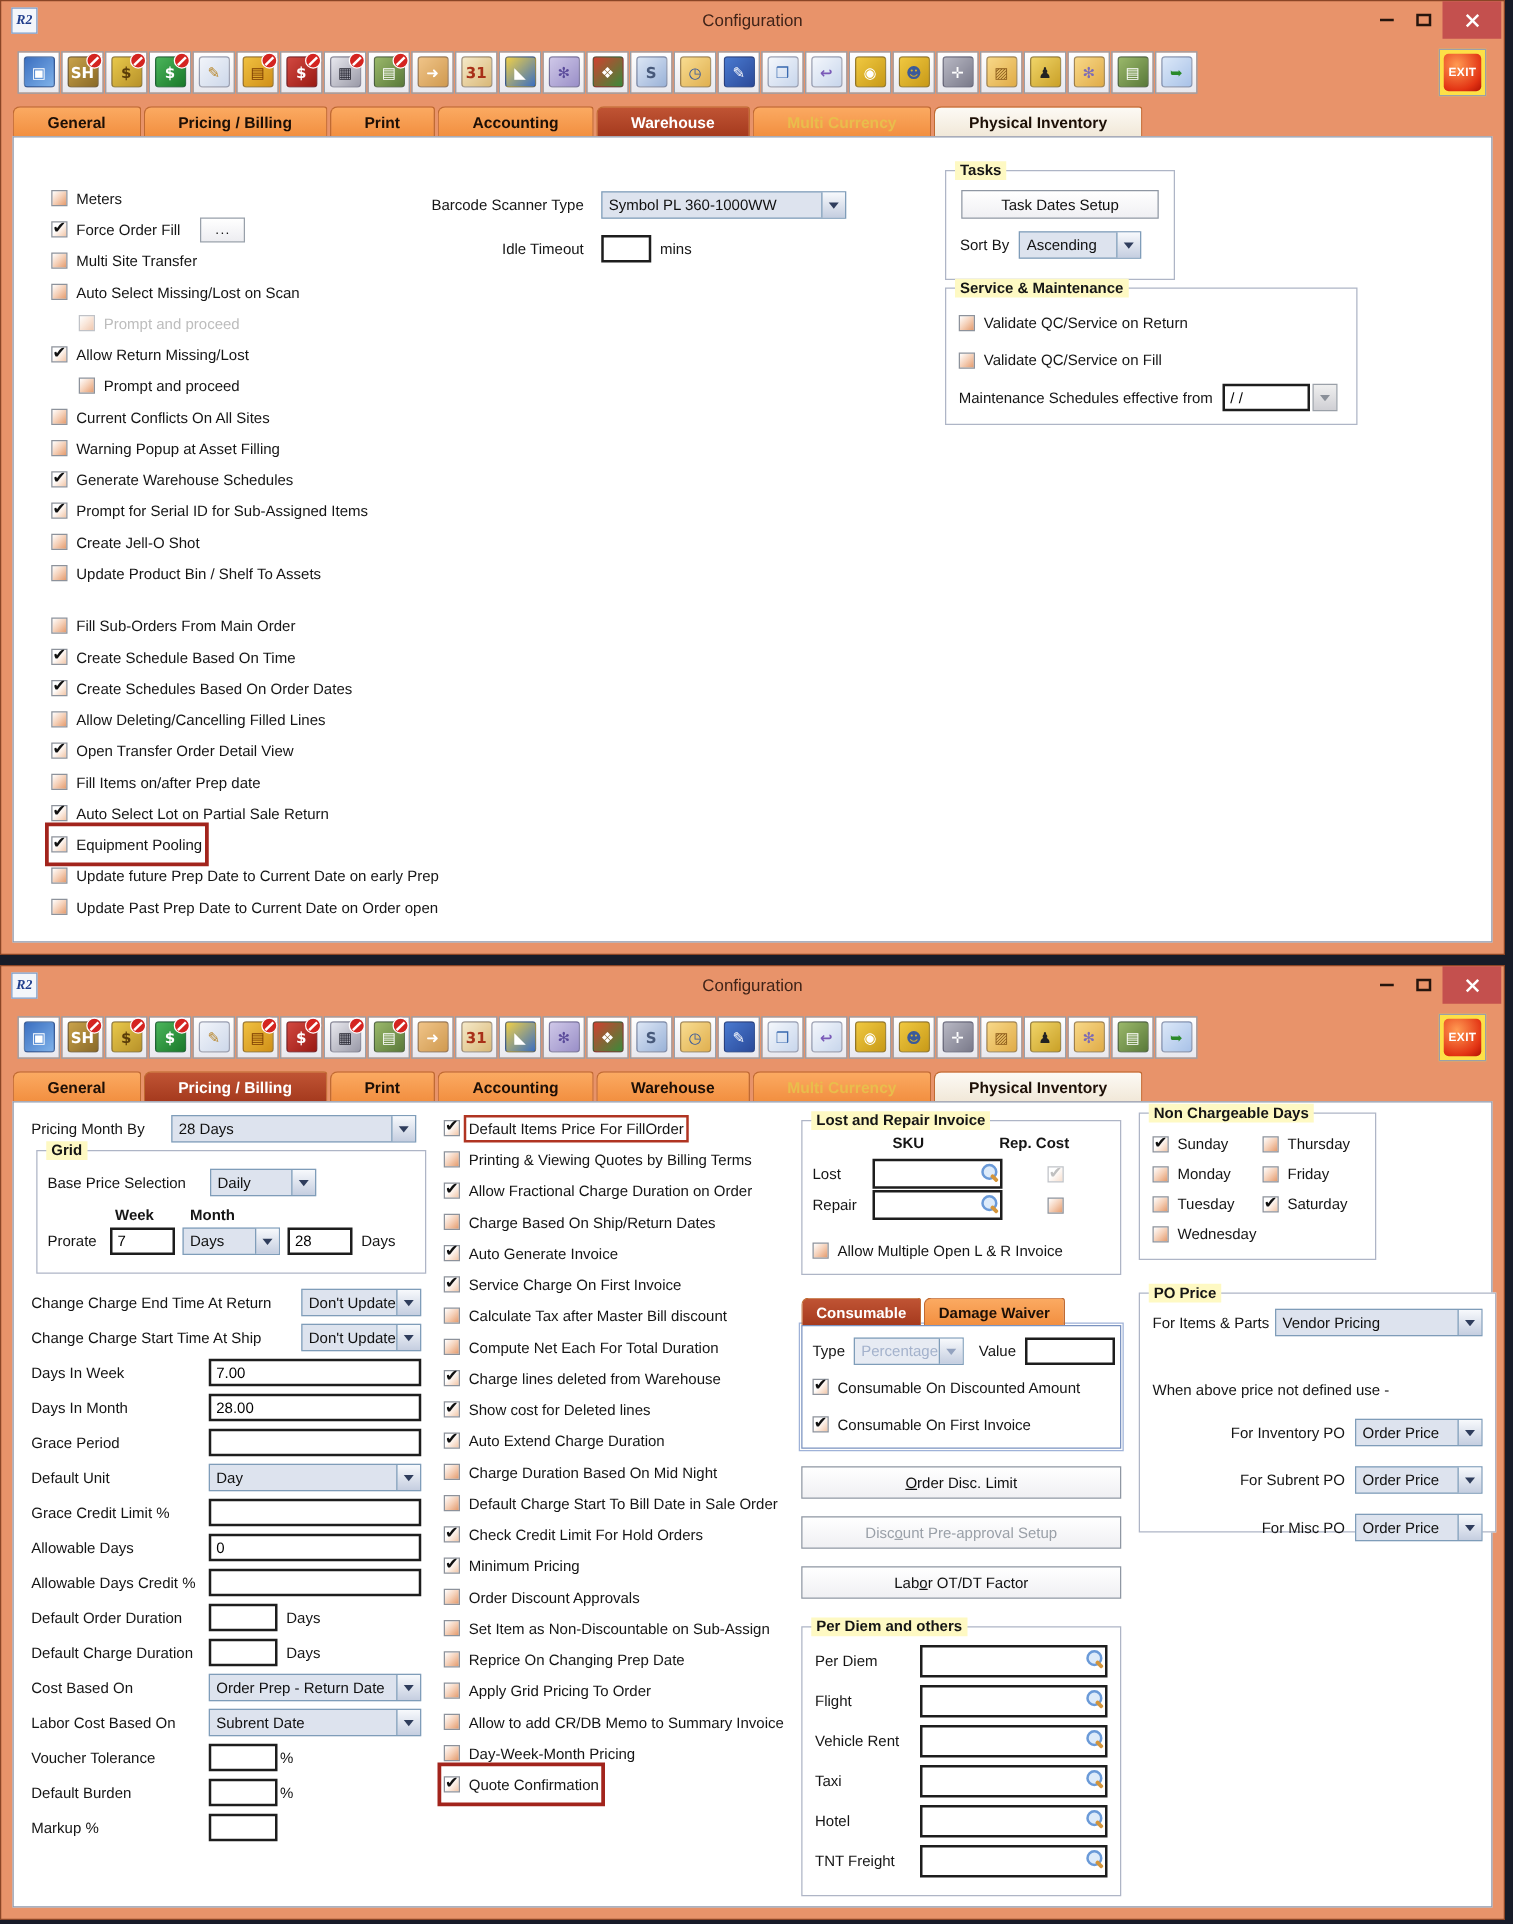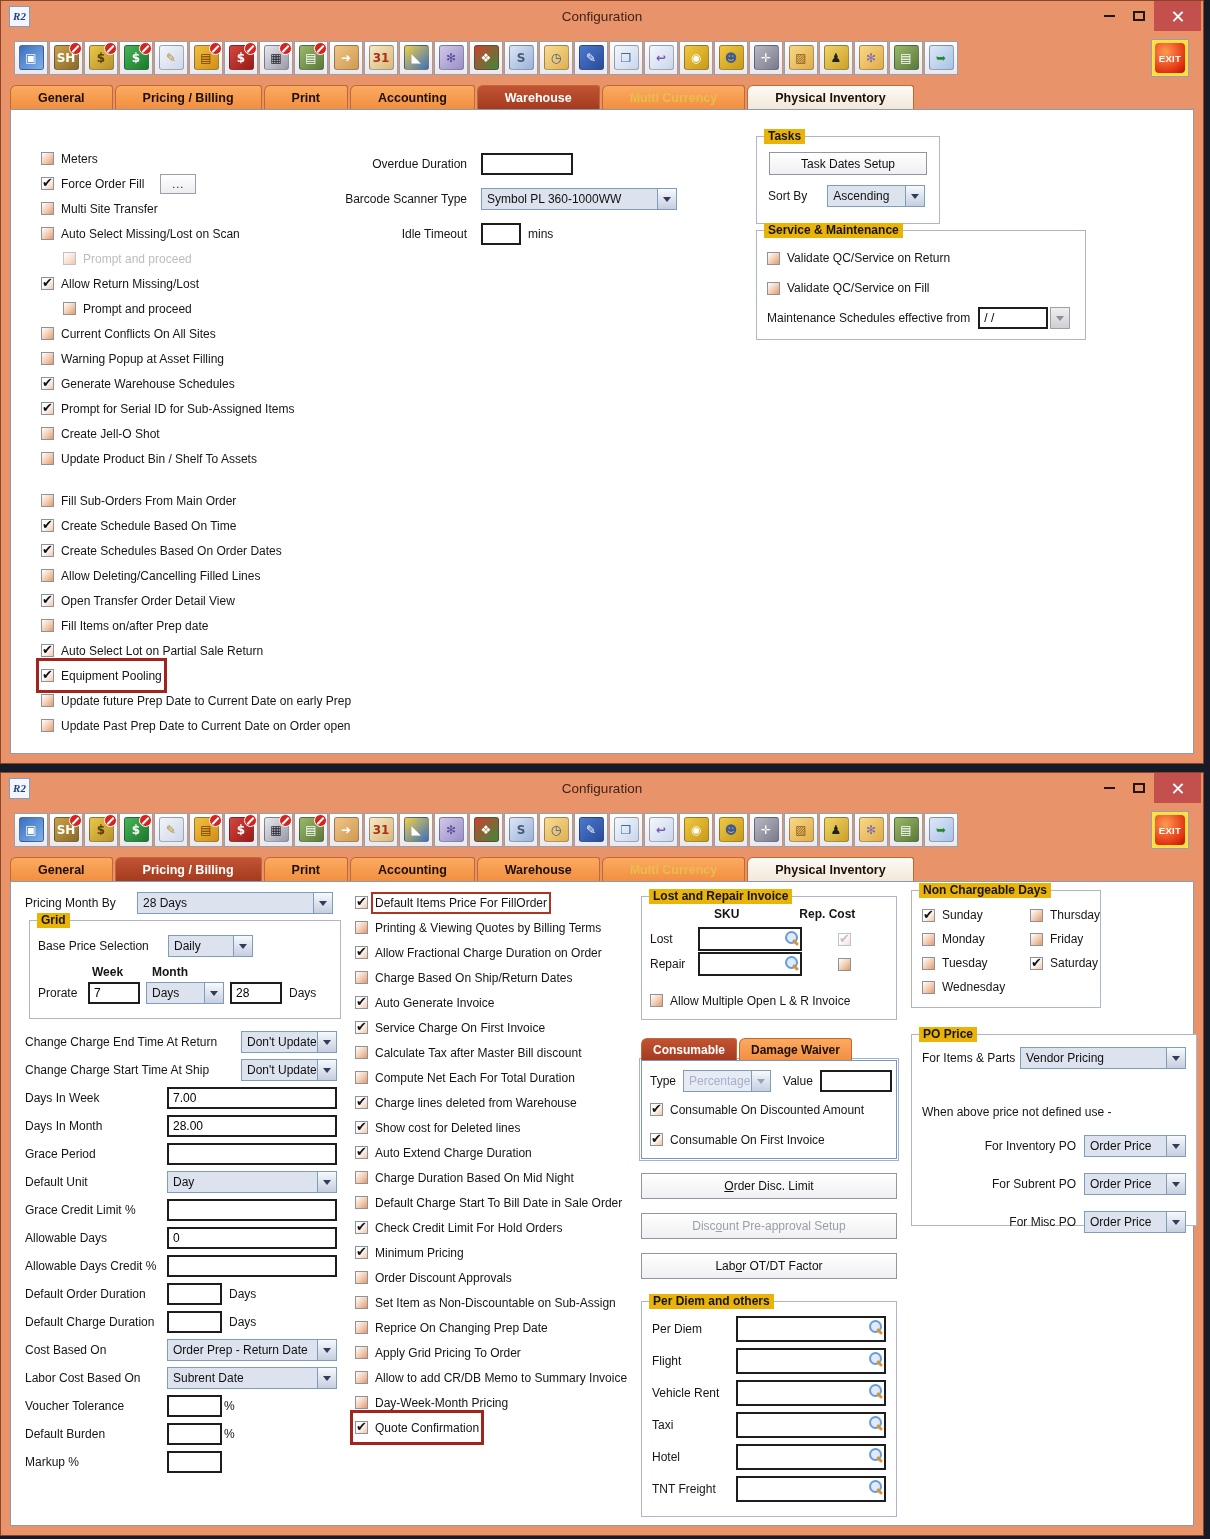--- a/index.html
+++ b/index.html
@@ -81,36 +81,36 @@
   .btn.disabled{color:#9aa0a8}
   .mn{text-decoration:underline}
   .srch{position:relative;display:inline-block;height:24px}
   .srch input{width:100%;height:100%;border:2px solid #1d1d1d;padding:0 20px 0 4px;font-size:12px;font-family:inherit}
   .mag{position:absolute;right:5px;top:4px;width:12px;height:12px;pointer-events:none}
   .mag::before{content:"";position:absolute;left:0;top:0;width:9px;height:9px;border:2px solid #6a9ad8;border-radius:50%;background:#ddebfa}
   .mag::after{content:"";position:absolute;right:-2px;bottom:-1px;width:7px;height:3px;background:#d4953a;border-radius:1px;transform:rotate(45deg)}
 
   
   .grp{border:1px solid #aeb5c6;position:relative;background:#fff}
-  .gt{position:absolute;top:-8px;left:7px;background:#eab308;padding:0 4px;font-weight:bold;font-size:12px;line-height:15px;white-space:nowrap}
+  .gt{position:absolute;top:-8px;left:7px;background:#fef9c3;padding:0 4px;font-weight:bold;font-size:12px;line-height:15px;white-space:nowrap}
 
   
   .w40{width:40px}.w52{width:52px}.w55{width:55px}.w70{width:70px}.w72{width:72px}.w78{width:78px}.w85{width:85px}
   .w88{width:88px}.w92{width:92px}.w96{width:96px}.w98{width:98px}.w102{width:102px}.w104{width:104px}.w170{width:170px}.w196{width:196px}
 
   
   .wh-checks{position:absolute;left:30px;top:36px}
   .wh-fields{position:absolute;left:328px;top:42px;width:340px}
   .fr{display:flex;align-items:center;margin-bottom:11px;height:24px}
   .fr .fl{width:128px;text-align:right;margin-right:14px;flex:none}
   .sfx{margin-left:7px}
   .grp.tasks{position:absolute;left:745px;top:26px;width:184px;height:88px}
   .tdsbtn{width:158px;height:23px;margin:15px auto 10px}
   .sortrow{display:flex;align-items:center;padding-left:11px}
-  .sortrow .fl{margin-right:20px}
+  .sortrow .fl{margin-right:8px}
   .grp.svc{position:absolute;left:745px;top:120px;width:330px;height:110px;padding:12px 10px 0}
   .svc .cbrow{height:30px}
   .effrow{display:flex;align-items:center;margin-top:4px}
   .effrow .fl{margin-right:8px}
 
   
   .pr-left{position:absolute;left:14px;top:10px;width:322px}
   .prow{display:flex;align-items:center;height:22px;margin-bottom:6px}
   .prow .fl{flex:none}
   .lw110{width:112px}.lw142{width:142px}.lw214{width:216px}
@@ -141,21 +141,21 @@
   .cpanel .cbrow{height:25px;margin-top:5px}
   .btnw{width:100%;height:26px;margin-top:14px}
   .grp.pd{margin-top:22px;padding:14px 10px 8px}
   .pdrow{display:flex;align-items:center;margin-bottom:6px}
   .pdrow .fl{width:84px;flex:none}
   .pdrow .srch{flex:1;height:26px}
 
   .pr-right{position:absolute;left:900px;top:8px;width:290px}
   .grp.ncd{padding:12px 10px 8px;height:118px;width:190px}
   .daygrid{display:grid;grid-auto-flow:column;grid-template-rows:repeat(4,24px);column-gap:0}
-  .daygrid .cbrow{height:24px;width:108px}
+  .daygrid .cbrow{height:24px;width:88px}
   .grp.po{margin-top:26px;padding:12px 10px;height:192px;width:286px}
   .iprow{display:flex;align-items:center}
   .iprow .fl{width:98px;flex:none}
   .iprow .dd{flex:1}
   .note{margin-top:36px}
   .porow{display:flex;align-items:center;justify-content:flex-end;margin-top:8px}
   .porow .fl{margin-right:8px}
   .porow1{margin-top:16px}
 </style>
 </head>
@@ -407,24 +407,20 @@
           <span class="cbl">Update future Prep Date to Current Date on early Prep</span>
 
         </div>
         <div class="cbrow">
           <span class="cb"></span>
           <span class="cbl">Update Past Prep Date to Current Date on Order open</span>
 
         </div>
     </div>
     <div class="wh-fields">
-      <div class="fr">
-        <span class="fl">Overdue Duration</span>
-        <input class="inp w92" value="" style="">
-      </div>
       <div class="fr">
         <span class="fl">Barcode Scanner Type</span>
         <div class="dd w196">
             <span class="tx">Symbol PL 360-1000WW</span>
             <span class="ar"></span>
           </div>
       </div>
       <div class="fr">
         <span class="fl">Idle Timeout</span>
         <input class="inp w40" value="" style="">

